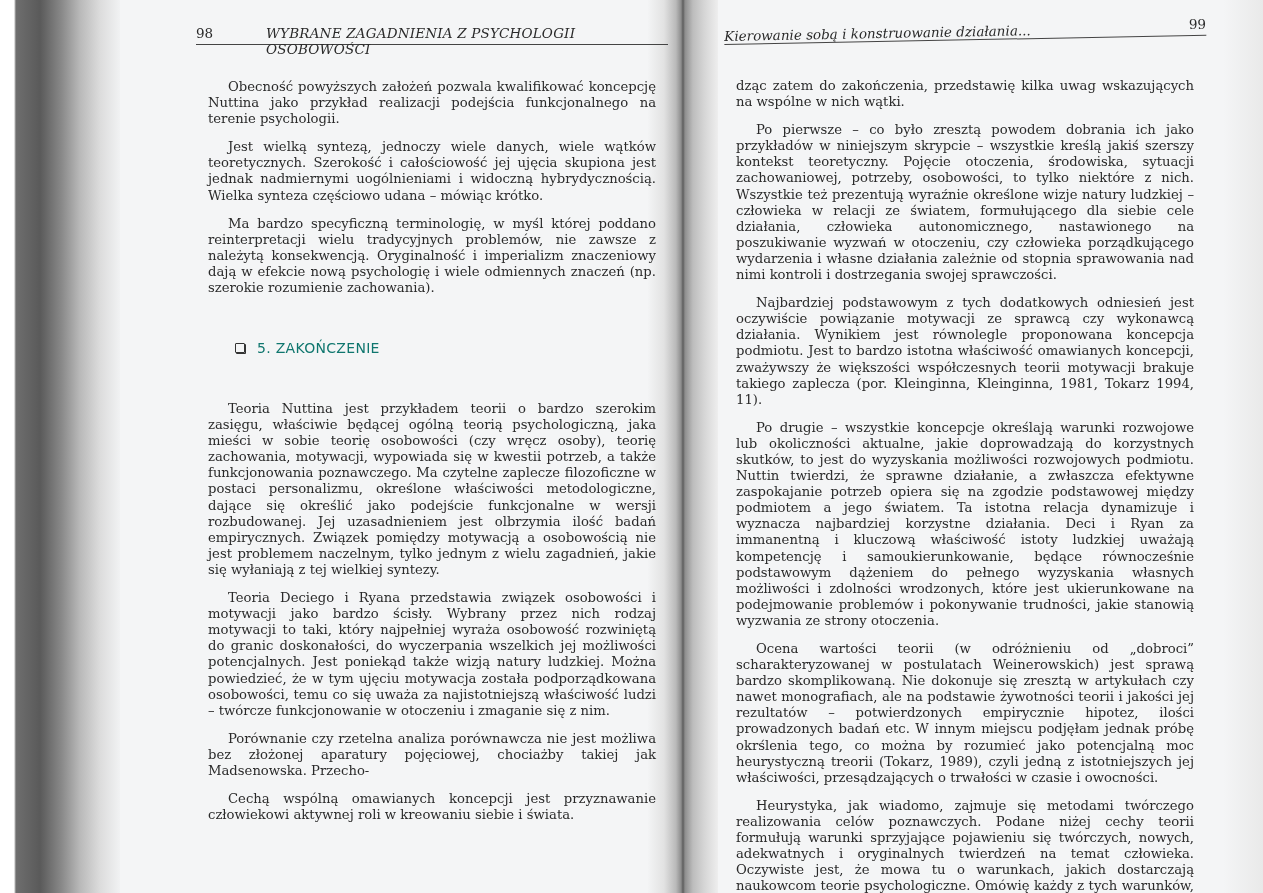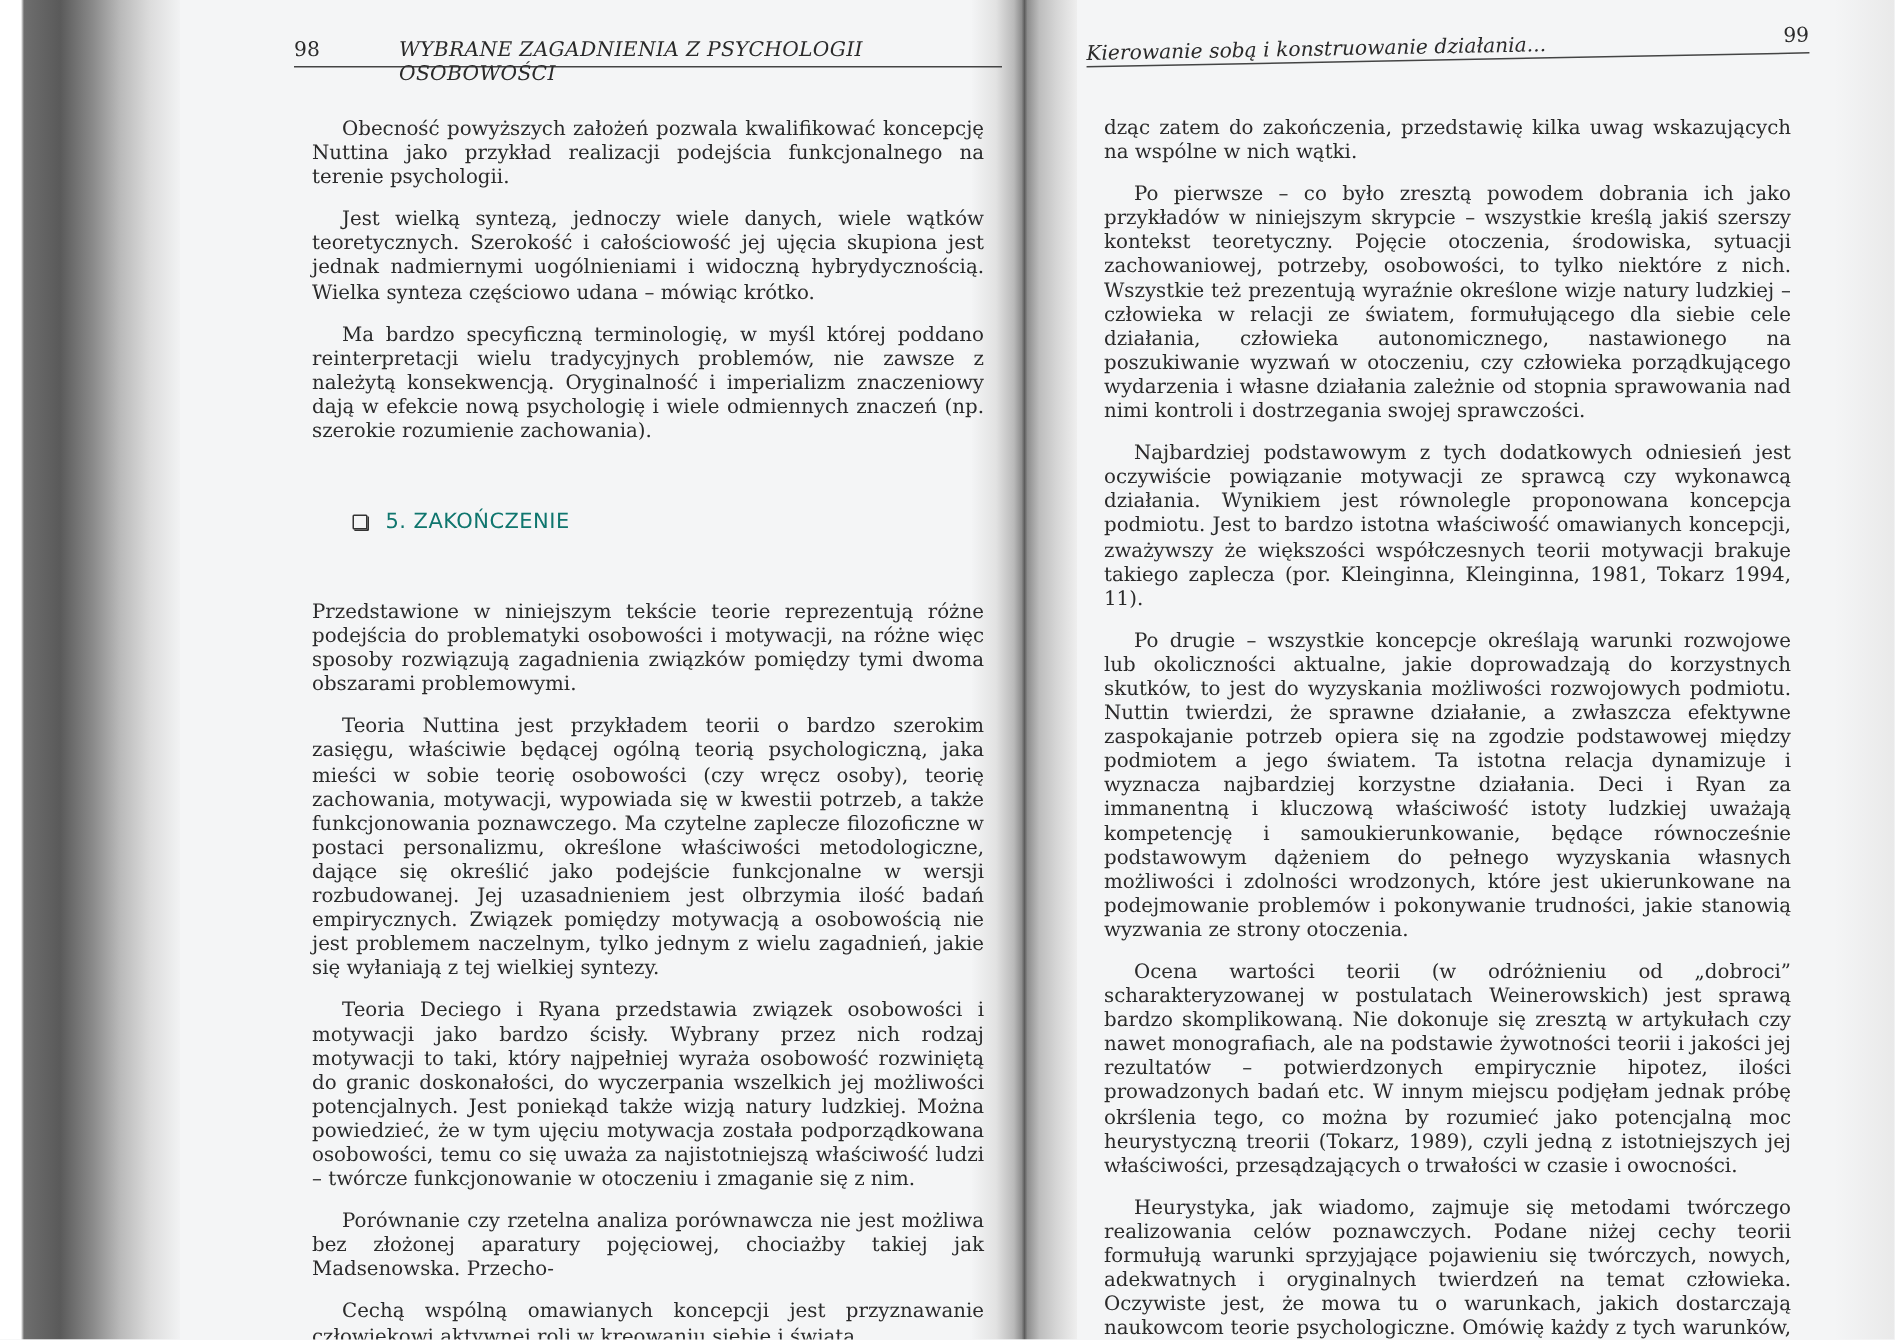--- a/index.html
+++ b/index.html
@@ -75,21 +75,20 @@
     <p class="para">Jest wielką syntezą, jednoczy wiele danych, wiele wątków teoretycznych. Szerokość i całościowość jej ujęcia skupiona jest jednak nadmiernymi uogólnieniami i widoczną hybrydycznością. Wielka synteza częściowo udana – mówiąc krótko.</p>
     <p class="para">Ma bardzo specyficzną terminologię, w myśl której poddano reinterpretacji wielu tradycyjnych problemów, nie zawsze z należytą konsekwencją. Oryginalność i imperializm znaczeniowy dają w efekcie nową psychologię i wiele odmiennych znaczeń (np. szerokie rozumienie zachowania).</p>
   </div>
 
   <div class="section-heading">
     <span class="checkbox-glyph"></span>
     <span>5. ZAKOŃCZENIE</span>
   </div>
 
   <div class="body-text bottom">
-    <p class="para noindent">Przedstawione w niniejszym tekście teorie reprezentują różne podejścia do problematyki osobowości i motywacji, na różne więc sposoby rozwiązują zagadnienia związków pomiędzy tymi dwoma obszarami problemowymi.</p>
     <p class="para">Teoria Nuttina jest przykładem teorii o bardzo szerokim zasięgu, właściwie będącej ogólną teorią psychologiczną, jaka mieści w sobie teorię osobowości (czy wręcz osoby), teorię zachowania, motywacji, wypowiada się w kwestii potrzeb, a także funkcjonowania poznawczego. Ma czytelne zaplecze filozoficzne w postaci personalizmu, określone właściwości metodologiczne, dające się określić jako podejście funkcjonalne w wersji rozbudowanej. Jej uzasadnieniem jest olbrzymia ilość badań empirycznych. Związek pomiędzy motywacją a osobowością nie jest problemem naczelnym, tylko jednym z wielu zagadnień, jakie się wyłaniają z tej wielkiej syntezy.</p>
     <p class="para">Teoria Deciego i Ryana przedstawia związek osobowości i motywacji jako bardzo ścisły. Wybrany przez nich rodzaj motywacji to taki, który najpełniej wyraża osobowość rozwiniętą do granic doskonałości, do wyczerpania wszelkich jej możliwości potencjalnych. Jest poniekąd także wizją natury ludzkiej. Można powiedzieć, że w tym ujęciu motywacja została podporządkowana osobowości, temu co się uważa za najistotniejszą właściwość ludzi – twórcze funkcjonowanie w otoczeniu i zmaganie się z nim.</p>
     <p class="para">Porównanie czy rzetelna analiza porównawcza nie jest możliwa bez złożonej aparatury pojęciowej, chociażby takiej jak Madsenowska. Przecho-</p>
     <p class="para">Cechą wspólną omawianych koncepcji jest przyznawanie człowiekowi aktywnej roli w kreowaniu siebie i świata.</p>
   </div>
 </div>
 
 <div class="page right">
   <div class="running-head">
     <span class="title">Kierowanie sobą i konstruowanie działania...</span>

